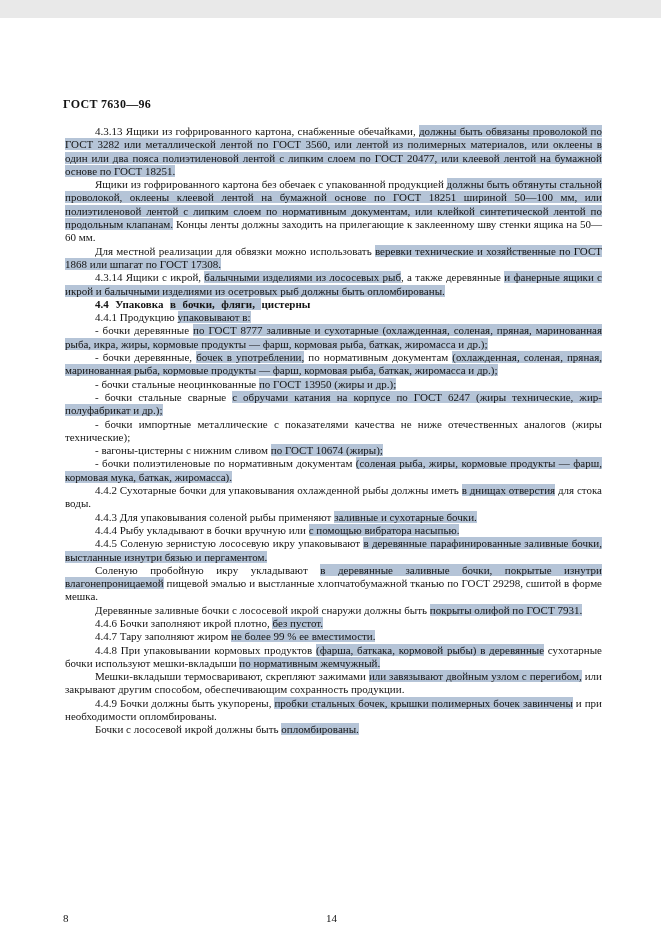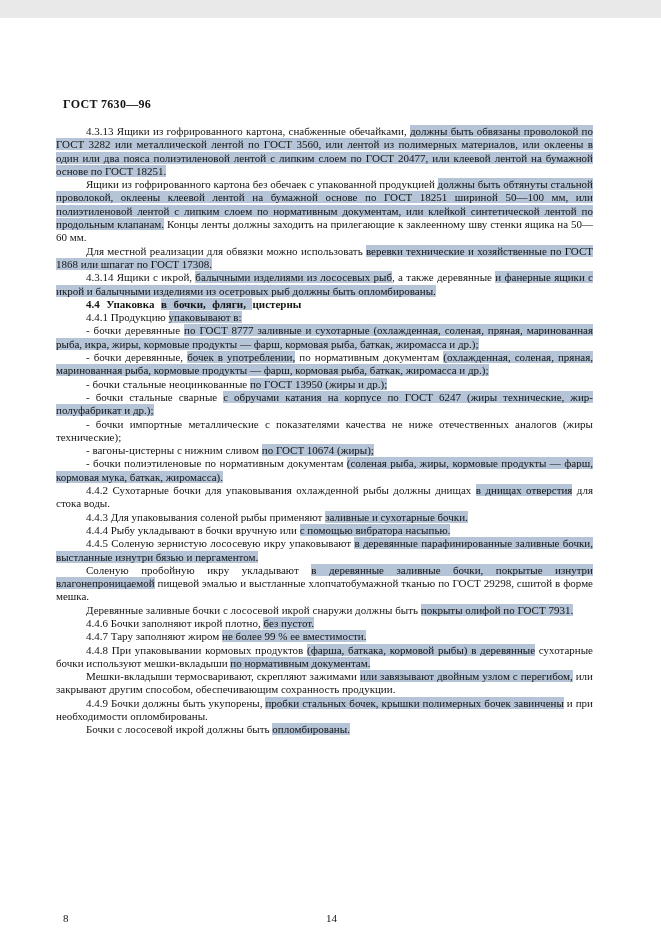--- a/index.html
+++ b/index.html
@@ -11,21 +11,21 @@
   .page{
     width:661px;height:936px;background:var(--paper);position:relative;
     margin:18px auto;overflow:hidden;
     font-family:"Liberation Serif","DejaVu Serif",serif;color:var(--ink);
   }
   .doc-header{
     position:absolute;top:79px;left:63px;
     font-size:12px;font-weight:bold;letter-spacing:0.3px;
   }
   .doc-body{
-    position:absolute;top:107px;left:56px;width:537px;
+    position:absolute;top:107px;left:65px;width:537px;
     font-size:11px;line-height:13.3px;text-align:justify;
   }
   .para{margin:0;text-indent:30px;}
   .para.heading{font-weight:bold;word-spacing:0.35em;}
   .hl{background:var(--hl);}
   .doc-footer{
     position:absolute;left:63px;right:61px;bottom:28px;height:14px;
     font-size:11px;
   }
   .footer-left{position:absolute;left:0;top:0;}
@@ -43,29 +43,29 @@
       <p class="para"><span>4.3.14 Ящики с икрой, </span><span class="hl">балычными изделиями из лососевых рыб</span><span>, а также деревянные </span><span class="hl">и фанерные ящики с икрой и балычными изделиями из осетровых рыб должны быть опломбированы.</span></p>
       <p class="para heading"><span>4.4 Упаковка </span><span class="hl">в бочки, фляги, </span><span>цистерны</span></p>
       <p class="para"><span>4.4.1 Продукцию </span><span class="hl">упаковывают в:</span></p>
       <p class="para"><span>- бочки деревянные </span><span class="hl">по ГОСТ 8777 заливные и сухотарные (охлажденная, соленая, пряная, маринованная рыба, икра, жиры, кормовые продукты — фарш, кормовая рыба, баткак, жиромасса и др.);</span></p>
       <p class="para"><span>- бочки деревянные, </span><span class="hl">бочек в употреблении,</span><span> по нормативным документам </span><span class="hl">(охлажденная, соленая, пряная, маринованная рыба, кормовые продукты — фарш, кормовая рыба, баткак, жиромасса и др.);</span></p>
       <p class="para"><span>- бочки стальные неоцинкованные </span><span class="hl">по ГОСТ 13950 (жиры и др.);</span></p>
       <p class="para"><span>- бочки стальные сварные </span><span class="hl">с обручами катания на корпусе по ГОСТ 6247 (жиры технические, жир-полуфабрикат и др.);</span></p>
       <p class="para"><span>- бочки импортные металлические с показателями качества не ниже отечественных аналогов (жиры технические);</span></p>
       <p class="para"><span>- вагоны-цистерны с нижним сливом </span><span class="hl">по ГОСТ 10674 (жиры);</span></p>
       <p class="para"><span>- бочки полиэтиленовые по нормативным документам </span><span class="hl">(соленая рыба, жиры, кормовые продукты — фарш, кормовая мука, баткак, жиромасса).</span></p>
-      <p class="para"><span>4.4.2 Сухотарные бочки для упаковывания охлажденной рыбы должны днищах </span><span class="hl">в днищах отверстия</span><span> для стока воды.</span></p>
+      <p class="para"><span>4.4.2 Сухотарные бочки для упаковывания охлажденной рыбы должны иметь </span><span class="hl">в днищах отверстия</span><span> для стока воды.</span></p>
       <p class="para"><span>4.4.3 Для упаковывания соленой рыбы применяют </span><span class="hl">заливные и сухотарные бочки.</span></p>
       <p class="para"><span>4.4.4 Рыбу укладывают в бочки вручную или </span><span class="hl">с помощью вибратора насыпью.</span></p>
       <p class="para"><span>4.4.5 Соленую зернистую лососевую икру упаковывают </span><span class="hl">в деревянные парафинированные заливные бочки, выстланные изнутри бязью и пергаментом.</span></p>
       <p class="para"><span>Соленую пробойную икру укладывают </span><span class="hl">в деревянные заливные бочки, покрытые изнутри влагонепроницаемой</span><span> пищевой эмалью и выстланные хлопчатобумажной тканью по ГОСТ 29298, сшитой в форме мешка.</span></p>
       <p class="para"><span>Деревянные заливные бочки с лососевой икрой снаружи должны быть </span><span class="hl">покрыты олифой по ГОСТ 7931.</span></p>
       <p class="para"><span>4.4.6 Бочки заполняют икрой плотно, </span><span class="hl">без пустот.</span></p>
       <p class="para"><span>4.4.7 Тару заполняют жиром </span><span class="hl">не более 99 % ее вместимости.</span></p>
-      <p class="para"><span>4.4.8 При упаковывании кормовых продуктов </span><span class="hl">(фарша, баткака, кормовой рыбы) в деревянные</span><span> сухотарные бочки используют мешки-вкладыши </span><span class="hl">по нормативным документам.</span></p>
+      <p class="para"><span>4.4.8 При упаковывании кормовых продуктов </span><span class="hl">(фарша, баткака, кормовой рыбы) в деревянные</span><span> сухотарные бочки используют мешки-вкладыши </span><span class="hl">по нормативным жемчужный.</span></p>
       <p class="para"><span>Мешки-вкладыши термосваривают, скрепляют зажимами </span><span class="hl">или завязывают двойным узлом с перегибом,</span><span> или закрывают другим способом, обеспечивающим сохранность продукции.</span></p>
       <p class="para"><span>4.4.9 Бочки должны быть укупорены, </span><span class="hl">пробки стальных бочек, крышки полимерных бочек завинчены</span><span> и при необходимости опломбированы.</span></p>
       <p class="para"><span>Бочки с лососевой икрой должны быть </span><span class="hl">опломбированы.</span></p>
     </div>
   <div class="doc-footer">
     <span class="footer-left">8</span>
     <span class="footer-center">14</span>
   </div>
 </div>
 

